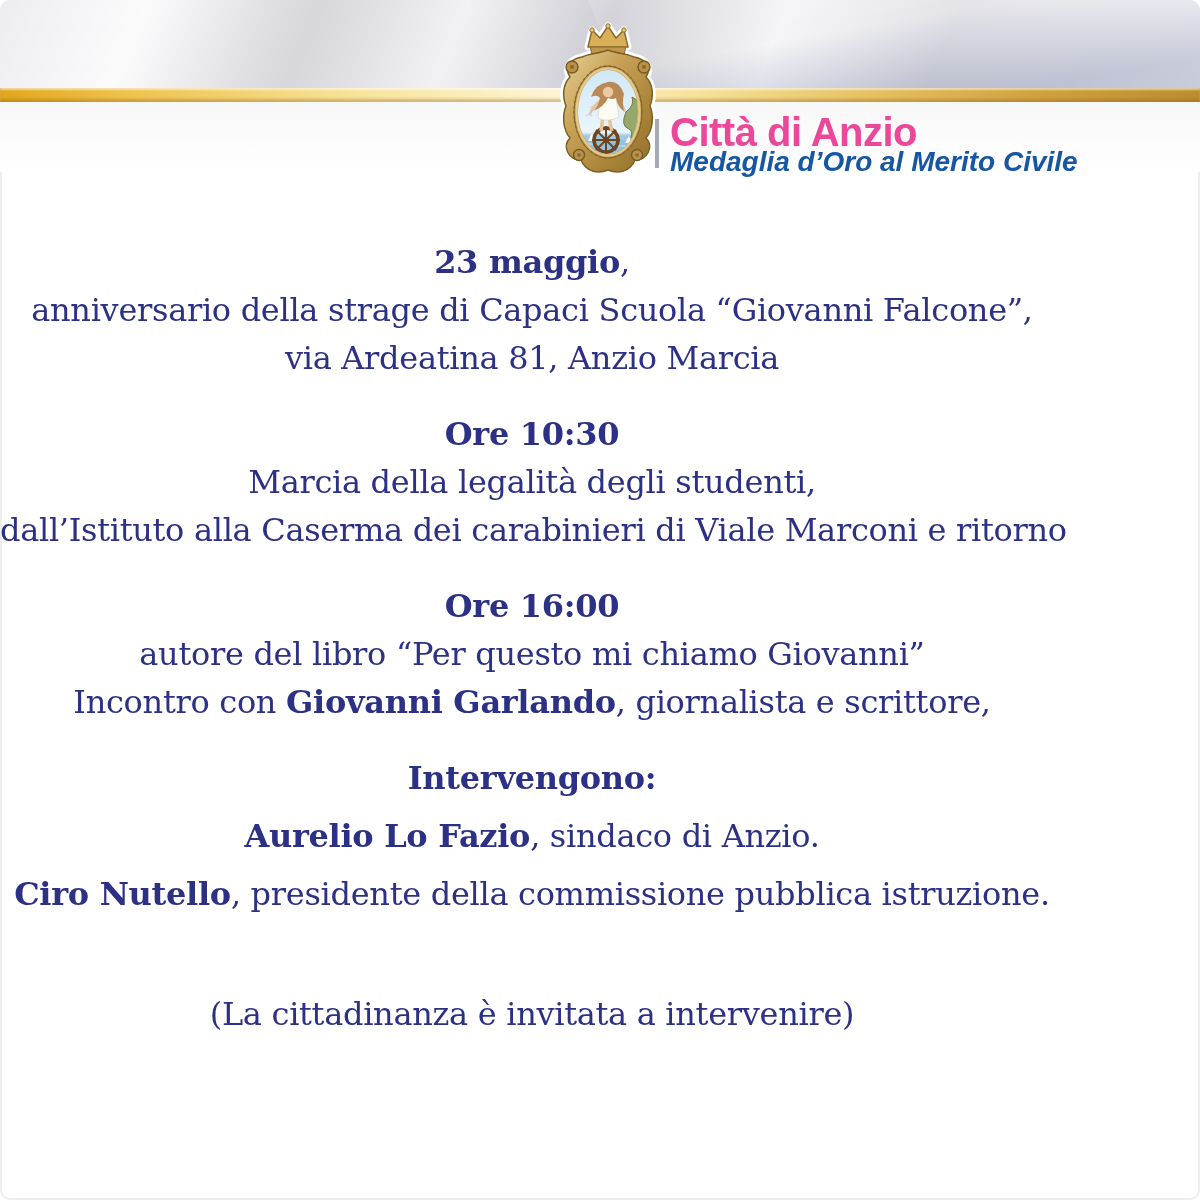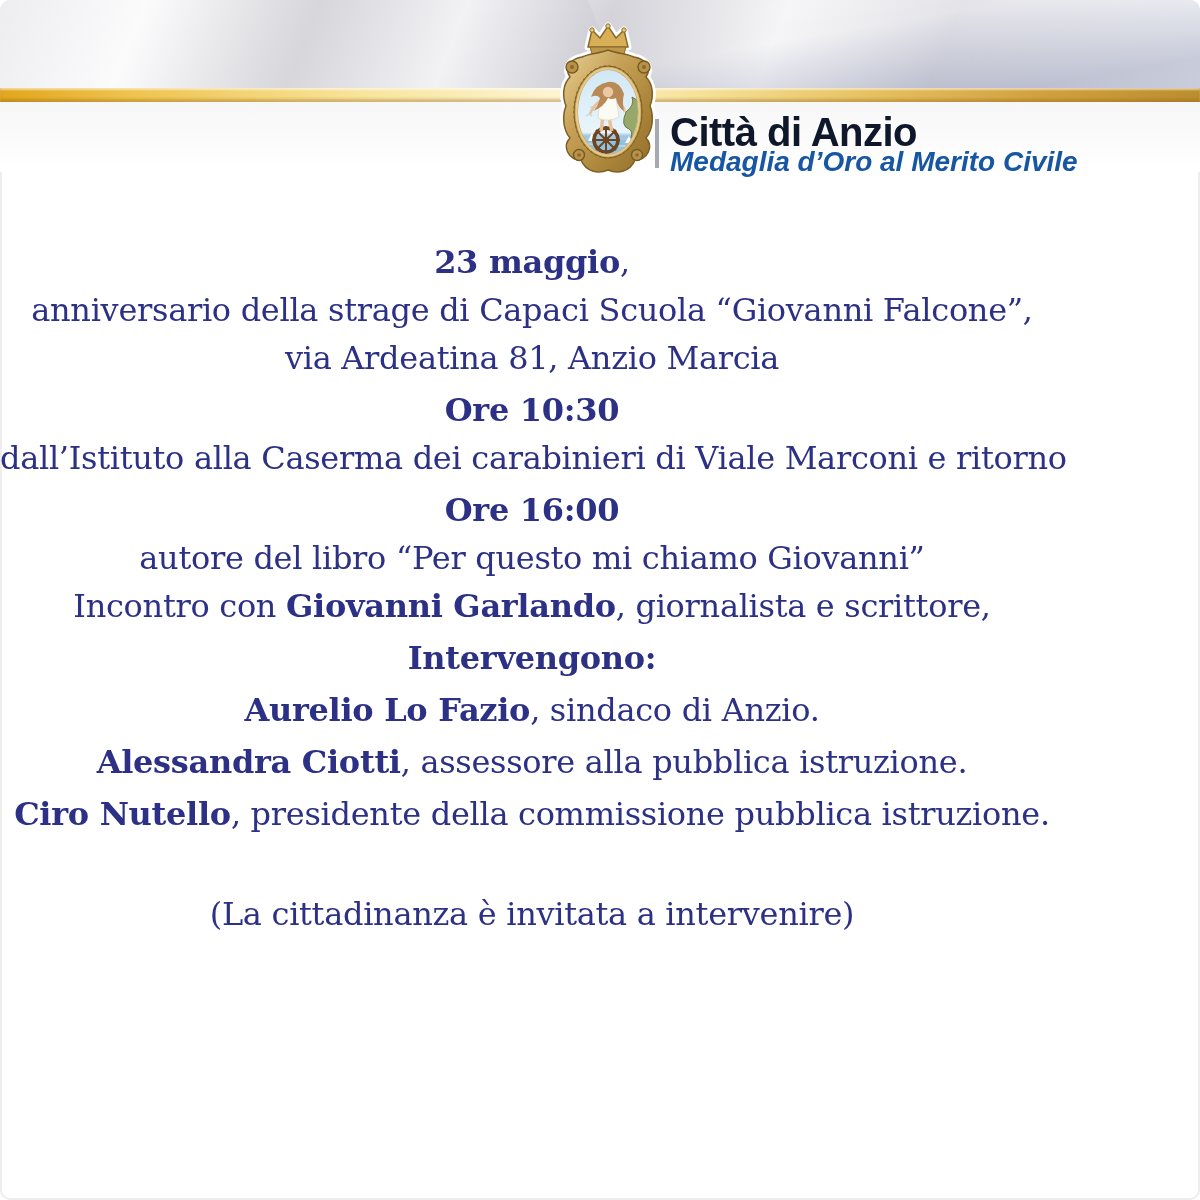--- a/index.html
+++ b/index.html
@@ -40,38 +40,38 @@
   .under-fade{
     position:absolute;top:102px;left:0;width:1200px;height:70px;
     background:linear-gradient(#f7f7f8,#ffffff);
   }
   
   .crest{position:absolute;left:546px;top:20px;width:124px;height:160px;}
   .brand-bar{position:absolute;left:655px;top:119px;width:4px;height:49px;background:#a6aaaf;}
   .brand-title{
     position:absolute;left:670px;top:110px;
     font-family:"Liberation Sans",sans-serif;font-weight:700;font-size:40px;
-    letter-spacing:-0.5px;color:#0f172a;white-space:nowrap;
+    letter-spacing:-0.5px;color:#ec4899;white-space:nowrap;
   }
   .brand-sub{
     position:absolute;left:670px;top:146px;
     font-family:"Liberation Sans",sans-serif;font-style:italic;font-weight:700;
     font-size:28px;color:#1656a3;white-space:nowrap;
   }
   
   .content{
     position:absolute;top:242px;left:0;width:1064px;text-align:center;
     color:#2c3185;font-size:32px;line-height:40px;letter-spacing:-0.3px;
   }
   .line{height:40px;white-space:nowrap;}
   .b{font-weight:700;}
   .gap-s{margin-top:8px;}
-  .gap-m{margin-top:12px;}
-  .gap-m2{margin-top:12px;}
-  .gap-xl{margin-top:60px;}
+  .gap-m{margin-top:36px;}
+  .gap-m2{margin-top:18px;}
+  .gap-xl{margin-top:80px;}
 </style>
 </head>
 <body>
 
 <div class="page">
 
   <div class="banner">
     <div class="satin-white"></div>
     <div class="satin-blue"></div>
     <div class="gold-stripe"></div>
@@ -156,28 +156,28 @@
   <div class="brand-bar"></div>
   <div class="brand-title">Città di Anzio</div>
   <div class="brand-sub">Medaglia d’Oro al Merito Civile</div>
 
   <div class="content">
     <div class="line"><span class="b">23 maggio</span><span>,</span></div>
     <div class="line gap-s">anniversario della strage di Capaci Scuola “Giovanni Falcone”,</div>
     <div class="line gap-s">via Ardeatina 81, Anzio Marcia</div>
 
     <div class="line gap-m b">Ore 10:30</div>
+    <div class="line gap-s">Marcia della legalità degli studenti,</div>
     <div class="line gap-s">dall’Istituto alla Caserma dei carabinieri di Viale Marconi e ritorno</div>
 
     <div class="line gap-m b">Ore 16:00</div>
     <div class="line gap-s">autore del libro “Per questo mi chiamo Giovanni”</div>
     <div class="line gap-s"><span>Incontro con </span><span class="b">Giovanni Garlando</span><span>, giornalista e scrittore,</span></div>
 
     <div class="line gap-m b">Intervengono:</div>
 
     <div class="line gap-m2"><span class="b">Aurelio Lo Fazio</span><span>, sindaco di Anzio.</span></div>
-    <div class="line gap-m"><span class="b">Alessandra Ciotti</span><span>, assessore alla pubblica istruzione.</span></div>
     <div class="line gap-m2"><span class="b">Ciro Nutello</span><span>, presidente della commissione pubblica istruzione.</span></div>
 
     <div class="line gap-xl">(La cittadinanza è invitata a intervenire)</div>
   </div>
 
 </div>
 
 </body></html>

